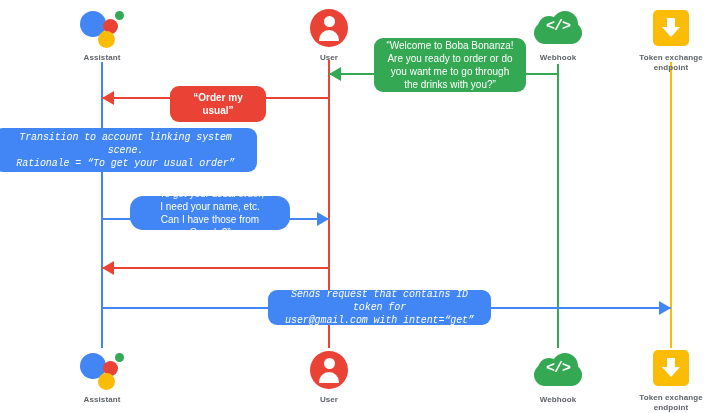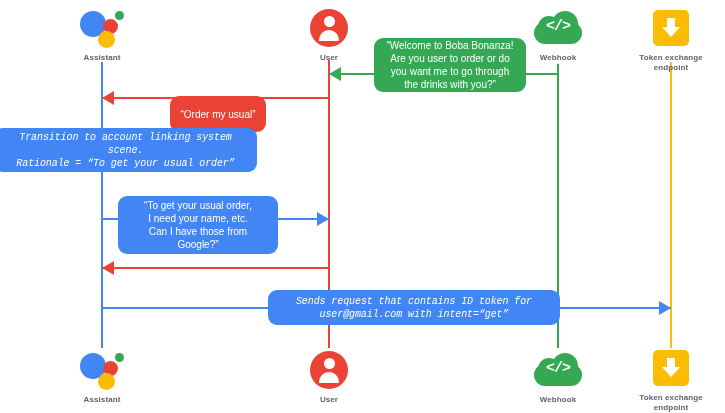--- a/index.html
+++ b/index.html
@@ -291,47 +291,47 @@
         </div>
     </div>
     <div class="actor-label" style="white-space:pre-line;">Token exchange
 endpoint</div>
   </div>
 
   <div class="msg-line" style="left:329px; top:73px; width:229px; background:#34A853;"></div>
   <div class="arrow-head arrow-left" style="left:329px; top:67px; color:#34A853;"></div>
   <div class="bubble bubble-green sans" style="left:374px; top:38px; width:152px; height:54px;">
     <span class="txt">“Welcome to Boba Bonanza!
-Are you user to order or do
+Are you ready to order or do
 you want me to go through
 the drinks with you?”</span>
   </div>
 
   <div class="msg-line" style="left:102px; top:97px; width:228px; background:#EA4335;"></div>
   <div class="arrow-head arrow-left" style="left:102px; top:91px; color:#EA4335;"></div>
-  <div class="bubble bubble-red sans" style="left:170px; top:96px; width:96px; height:36px;">
+  <div class="bubble bubble-red sans" style="left:170px; top:86px; width:96px; height:36px;font-weight:bold;">
     <span class="txt">“Order my usual”</span>
   </div>
 
   <div class="bubble bubble-blue mono" style="left:-6px; top:128px; width:263px; height:44px;">
     <span class="txt">Transition to account linking system scene.
 Rationale = “To get your usual order”</span>
   </div>
 
   <div class="msg-line" style="left:102px; top:218px; width:227px; background:#4285F4;"></div>
   <div class="arrow-head arrow-right" style="left:317px; top:212px; color:#4285F4;"></div>
-  <div class="bubble bubble-blue sans" style="left:118px; top:196px; width:160px; height:58px;">
+  <div class="bubble bubble-blue sans" style="left:130px; top:196px; width:160px; height:34px;border-radius:13px;">
     <span class="txt">“To get your usual order,
 I need your name, etc.
 Can I have those from Google?”</span>
   </div>
 
   <div class="msg-line" style="left:102px; top:267px; width:228px; background:#EA4335;"></div>
   <div class="arrow-head arrow-left" style="left:102px; top:261px; color:#EA4335;"></div>
 
   <div class="msg-line" style="left:102px; top:307px; width:569px; background:#4285F4;"></div>
   <div class="arrow-head arrow-right" style="left:659px; top:301px; color:#4285F4;"></div>
-  <div class="bubble bubble-blue mono" style="left:268px; top:290px; width:292px; height:35px;">
+  <div class="bubble bubble-blue mono" style="left:268px; top:290px; width:223px; height:35px;">
     <span class="txt">Sends request that contains ID token for
 user@gmail.com with intent=“get”</span>
   </div>
 
 </div>
 
 </body></html>

